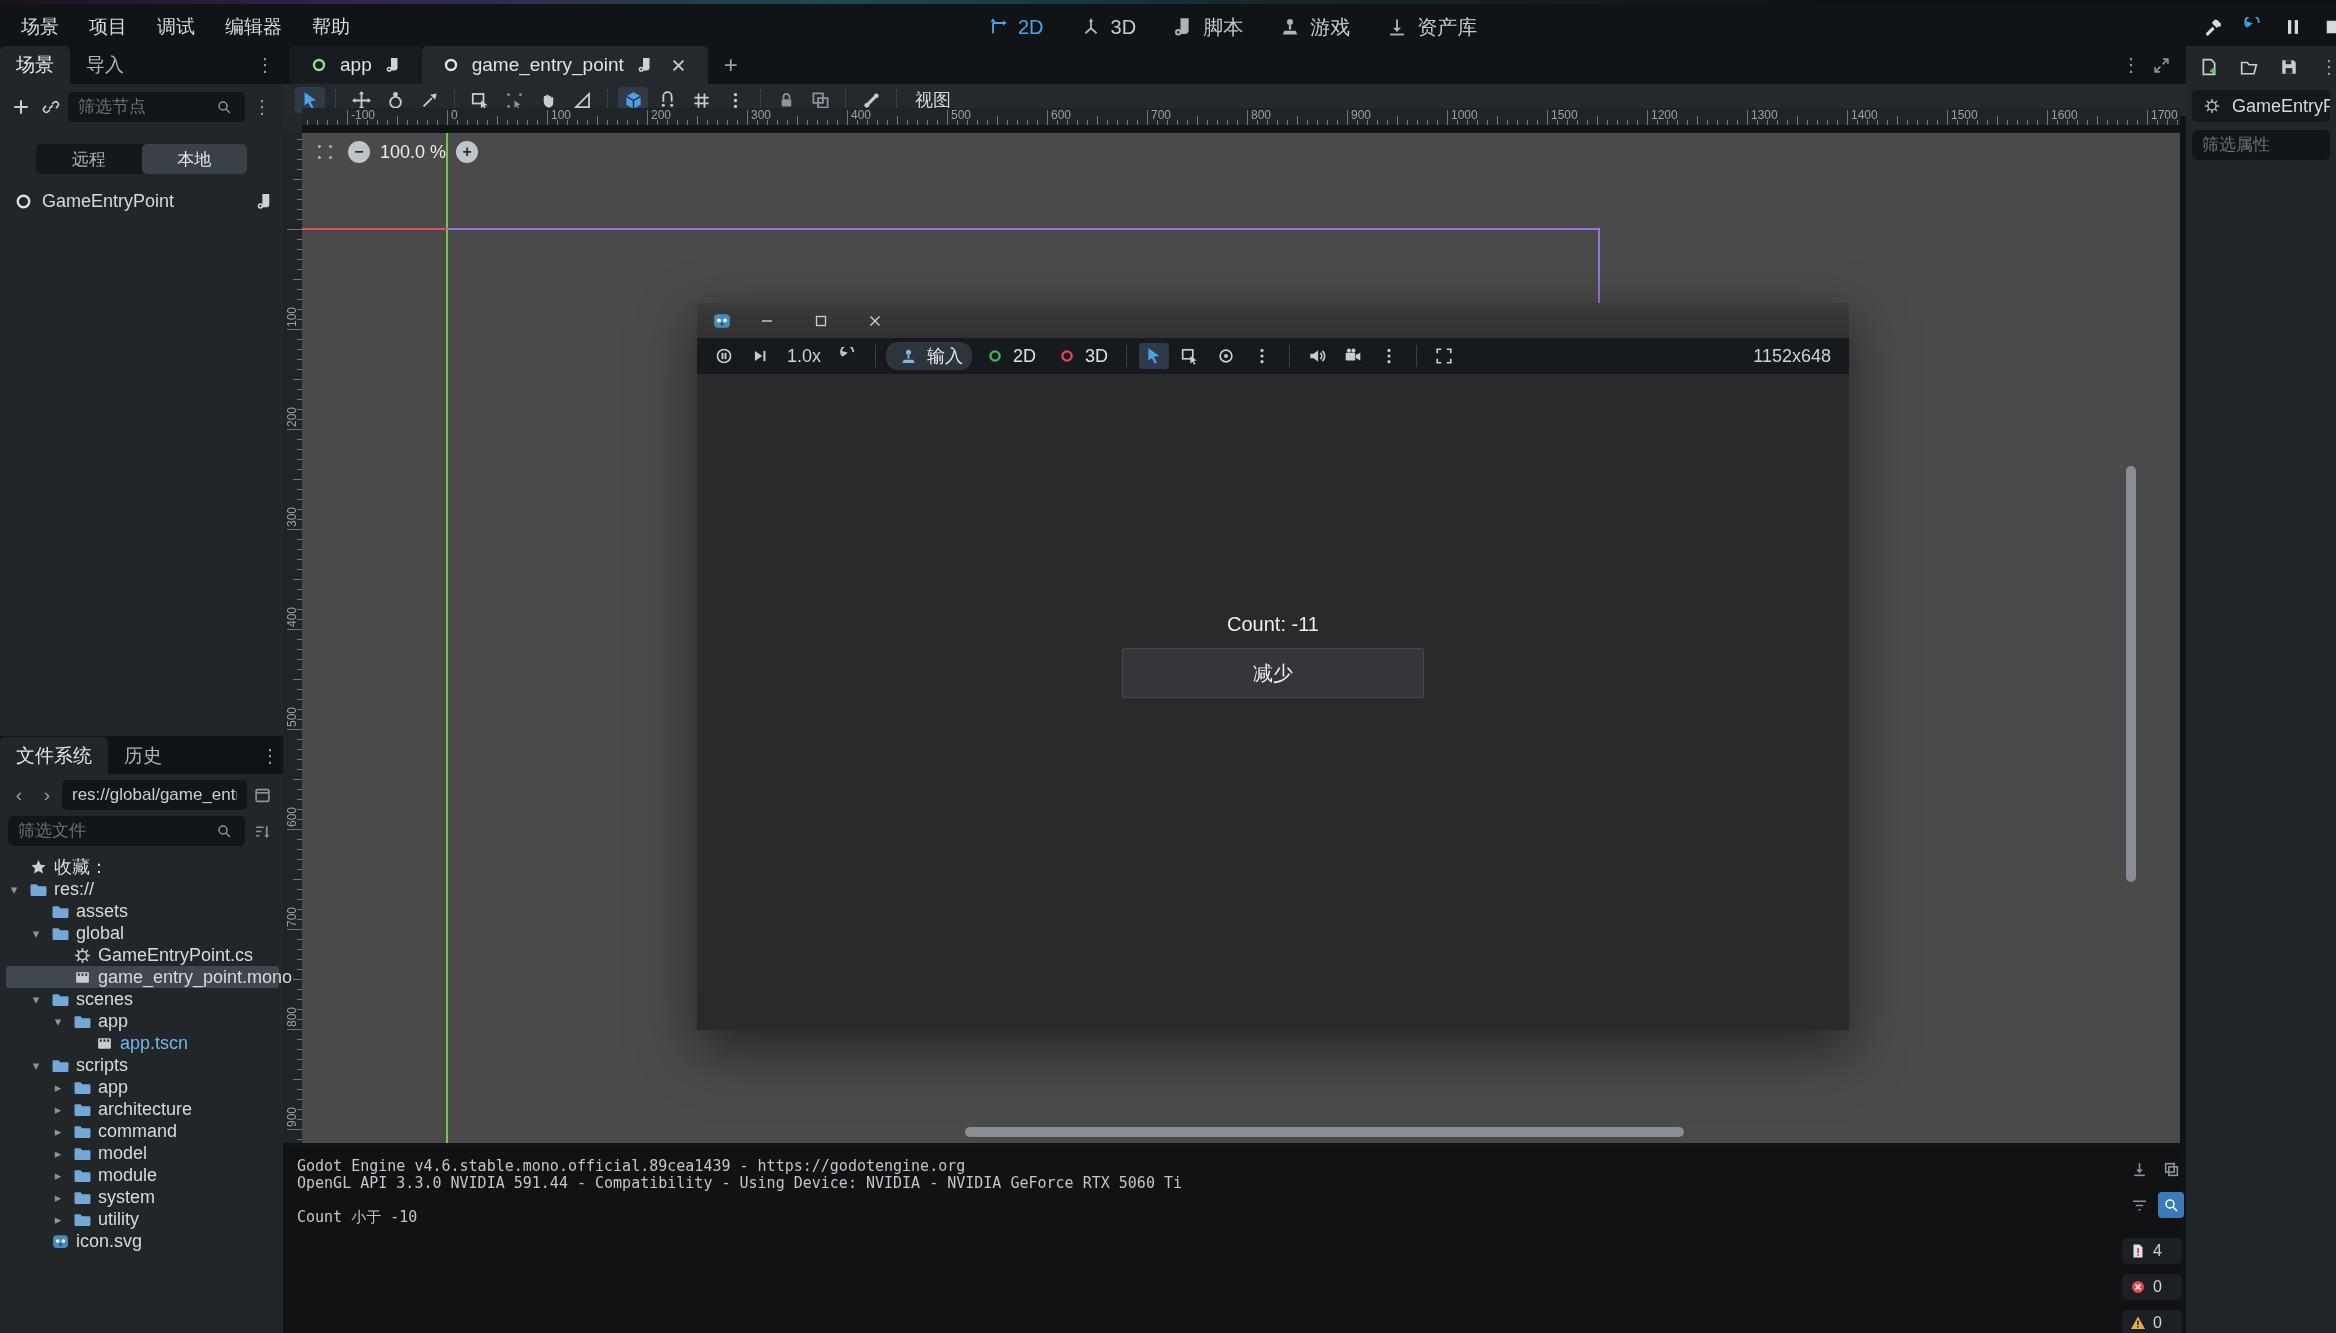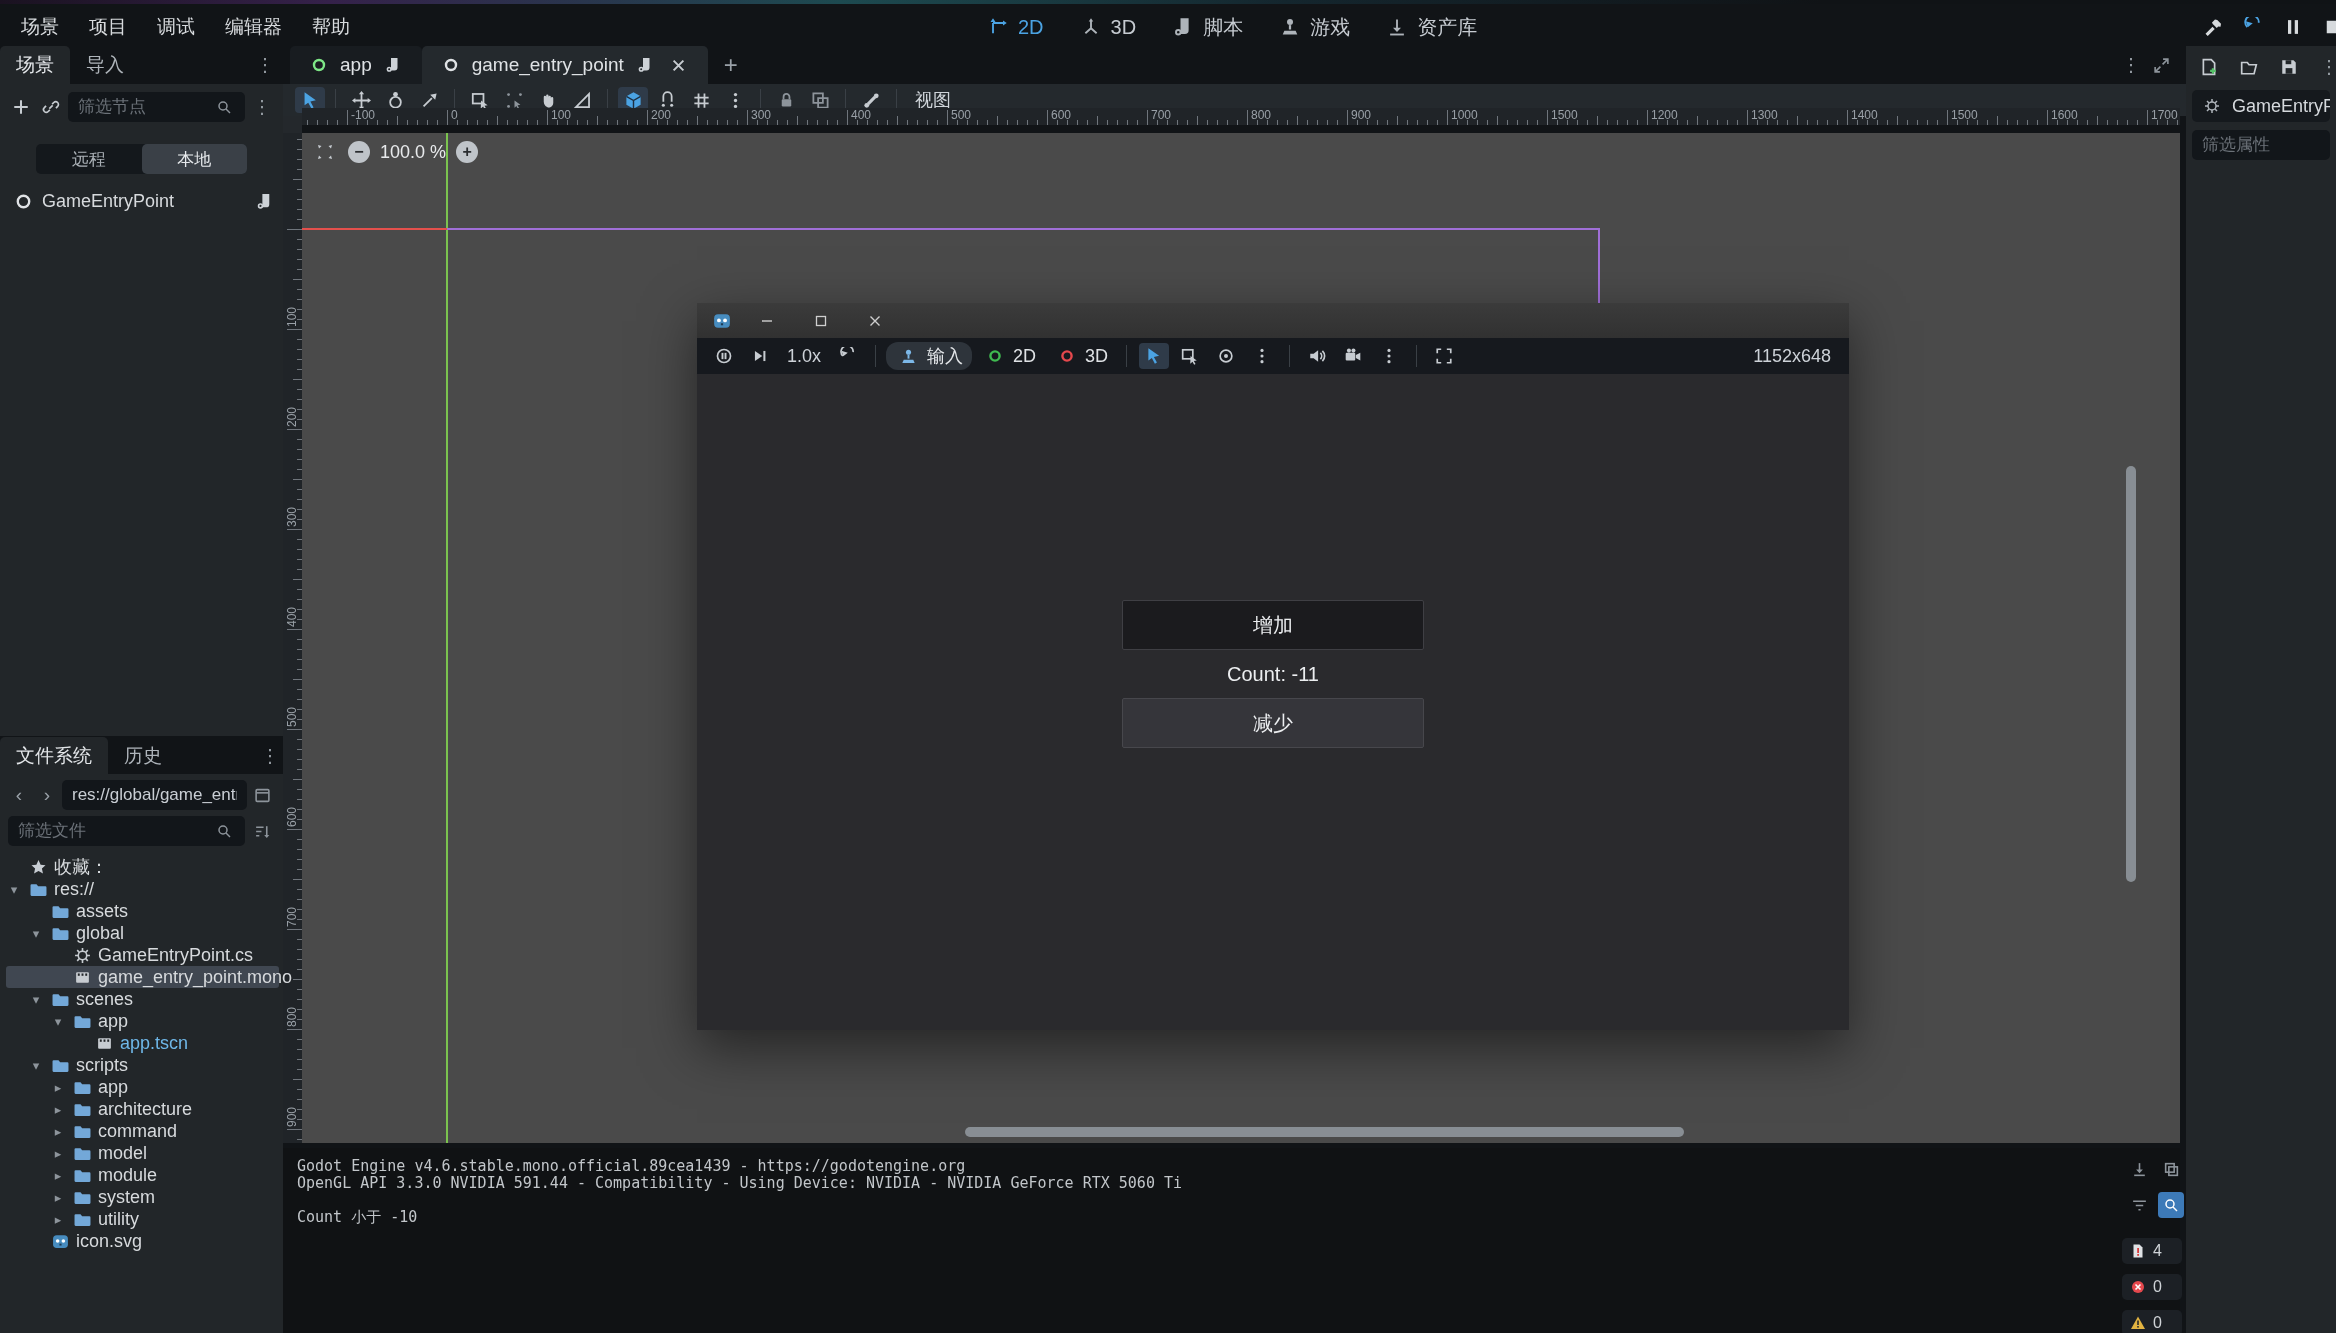--- a/index.html
+++ b/index.html
@@ -842,21 +842,20 @@
             <div class="tbtn">
               <svg width="18" height="18" viewBox="0 0 16 16">
                 <path d="M2 5.5V2h3.5M10.5 2H14v3.5M14 10.5V14h-3.5M5.5 14H2v-3.5" fill="none" stroke="#c7ccd1" stroke-width="1.5"></path>
               </svg>
             </div>
           </div>
         <span style="font-size:18px;color:#cdd2d8;padding-right:8px;">1152x648</span>
       </div>
       <div id="gwcontent">
         <div class="abs" style="left:50%;top:226px;transform:translateX(-50%);display:flex;flex-direction:column;align-items:center;">
-          <div id="btn-inc" class="gbtn">增加</div>
           <div style="height:48px;display:flex;align-items:center;font-size:20px;color:#eceef0;">Count: -11</div>
           <div id="btn-dec" class="gbtn">减少</div>
         </div>
       </div>
     </div>
 
     <div class="sbthumb" style="left:663px;top:994px;width:719px;height:10px;"></div>
     <div class="sbthumb" style="left:1824px;top:333px;width:10px;height:416px;"></div>
   </div>
 

